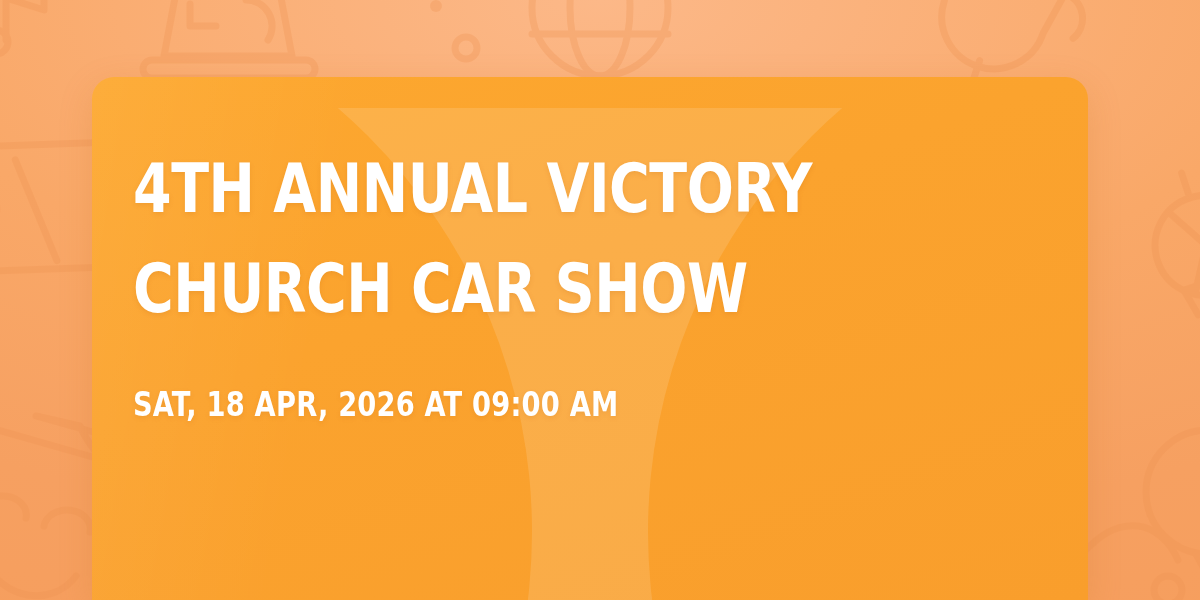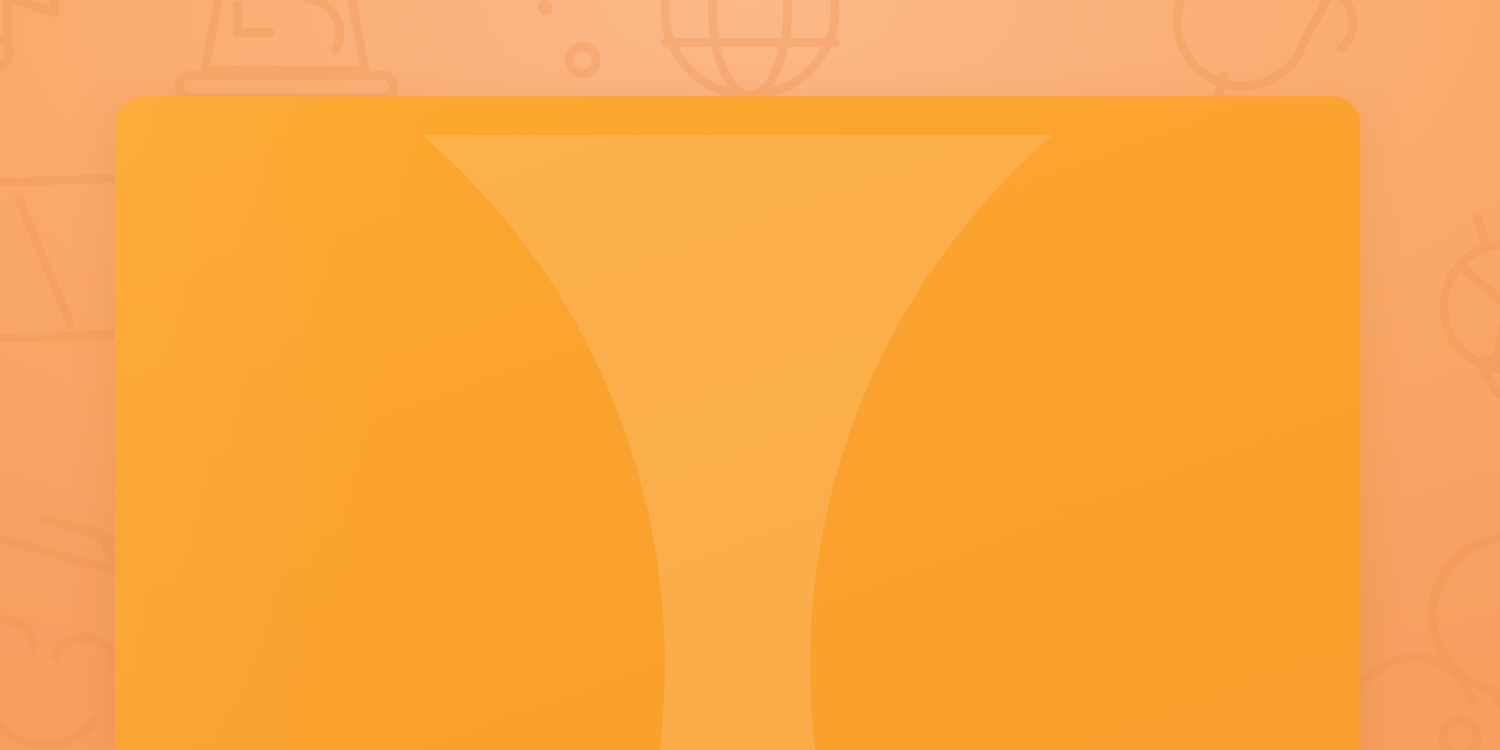--- a/index.html
+++ b/index.html
@@ -190,15 +190,19 @@
           </mask>
         </defs>
         <g clip-path="url(#litemask)">
           <rect class="lite" x="75" y="31" width="858" height="492" mask="url(#pinch)"></rect>
         </g>
       </svg>
     </div>
 
     <div class="card-sheen"></div>
 
+    <div class="card-content">
+      <h1 class="event-title">4th Annual Victory Church Car Show</h1>
+      <div class="event-date">Sat, 18 Apr, 2026 at 09:00 AM</div>
+    </div>
 
   </div>
 </div>
 
 </body></html>

